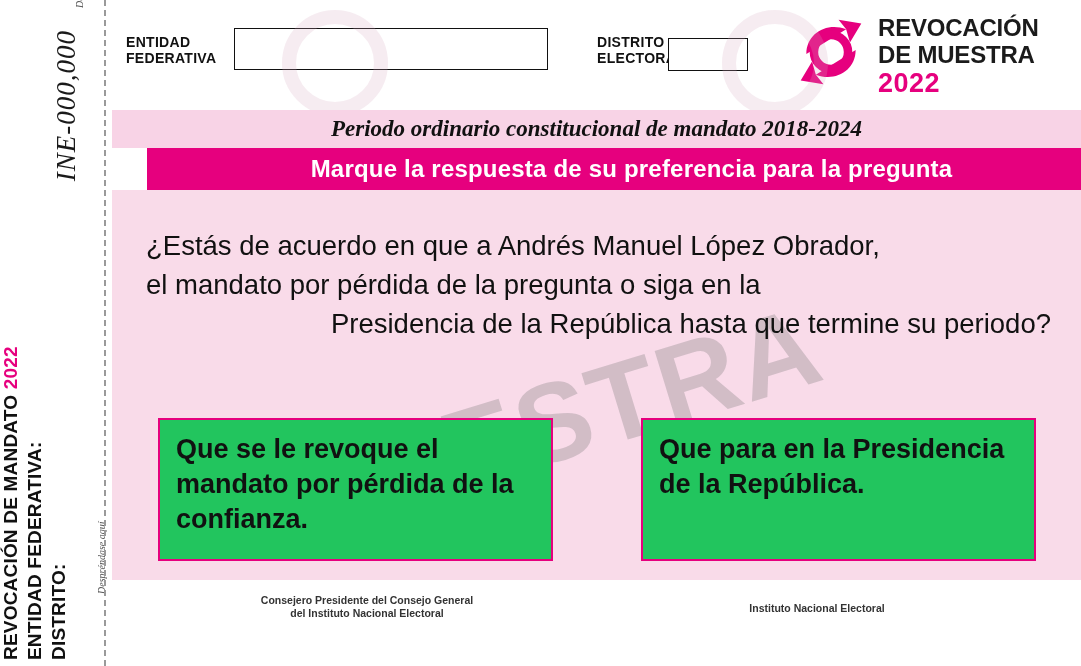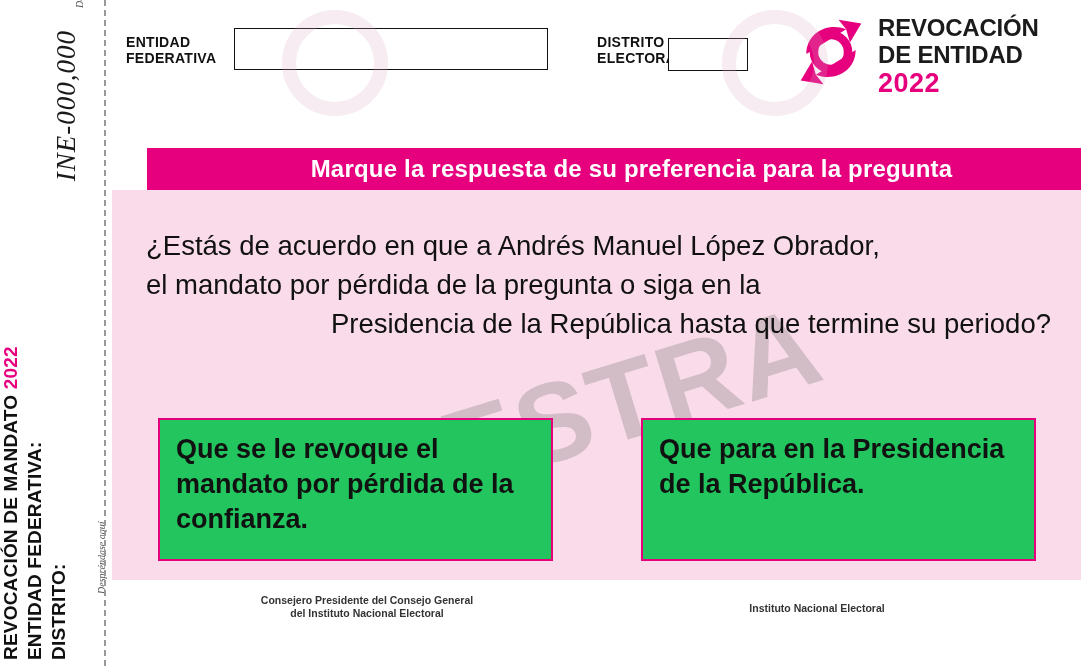--- a/index.html
+++ b/index.html
@@ -327,29 +327,32 @@
         <div class="logo-mark">
           <svg viewBox="0 0 80 76" width="78" height="72" aria-hidden="true">
             <path d="M20 14 C40 -2, 70 6, 74 26 L62 26 L76 44 L80 26 L74 26" fill="none"></path>
             <path d="M14 40 C14 18, 36 6, 56 14 L48 4 L72 8 L60 28 L56 14" fill="#e6007e"></path>
             <path d="M66 36 C66 58, 44 70, 24 62 L32 72 L8 68 L20 48 L24 62" fill="#e6007e"></path>
             <circle cx="40" cy="38" r="18" fill="none" stroke="#e6007e" stroke-width="9"></circle>
           </svg>
         </div>
         <div class="logo-text">
           <div class="logo-line1">REVOCACIÓN</div>
-          <div class="logo-line2">DE ENTIDAD</div>
+          <div class="logo-line2">DE MUESTRA</div>
           <div class="logo-year">2022</div>
         </div>
       </div>
 
       <div class="seal s1"></div>
       <div class="seal s2"></div>
     </div>
 
+    <div class="periodo">
+      <span>Periodo ordinario constitucional de mandato 2018-2024</span>
+    </div>
 
     <div class="instruction">
       <span>Marque la respuesta de su preferencia para la pregunta</span>
     </div>
 
     <div class="panel">
       <div class="watermark">MUESTRA</div>
 
       <div class="question">
         <div>¿Estás de acuerdo en que a Andrés Manuel López Obrador,</div>

